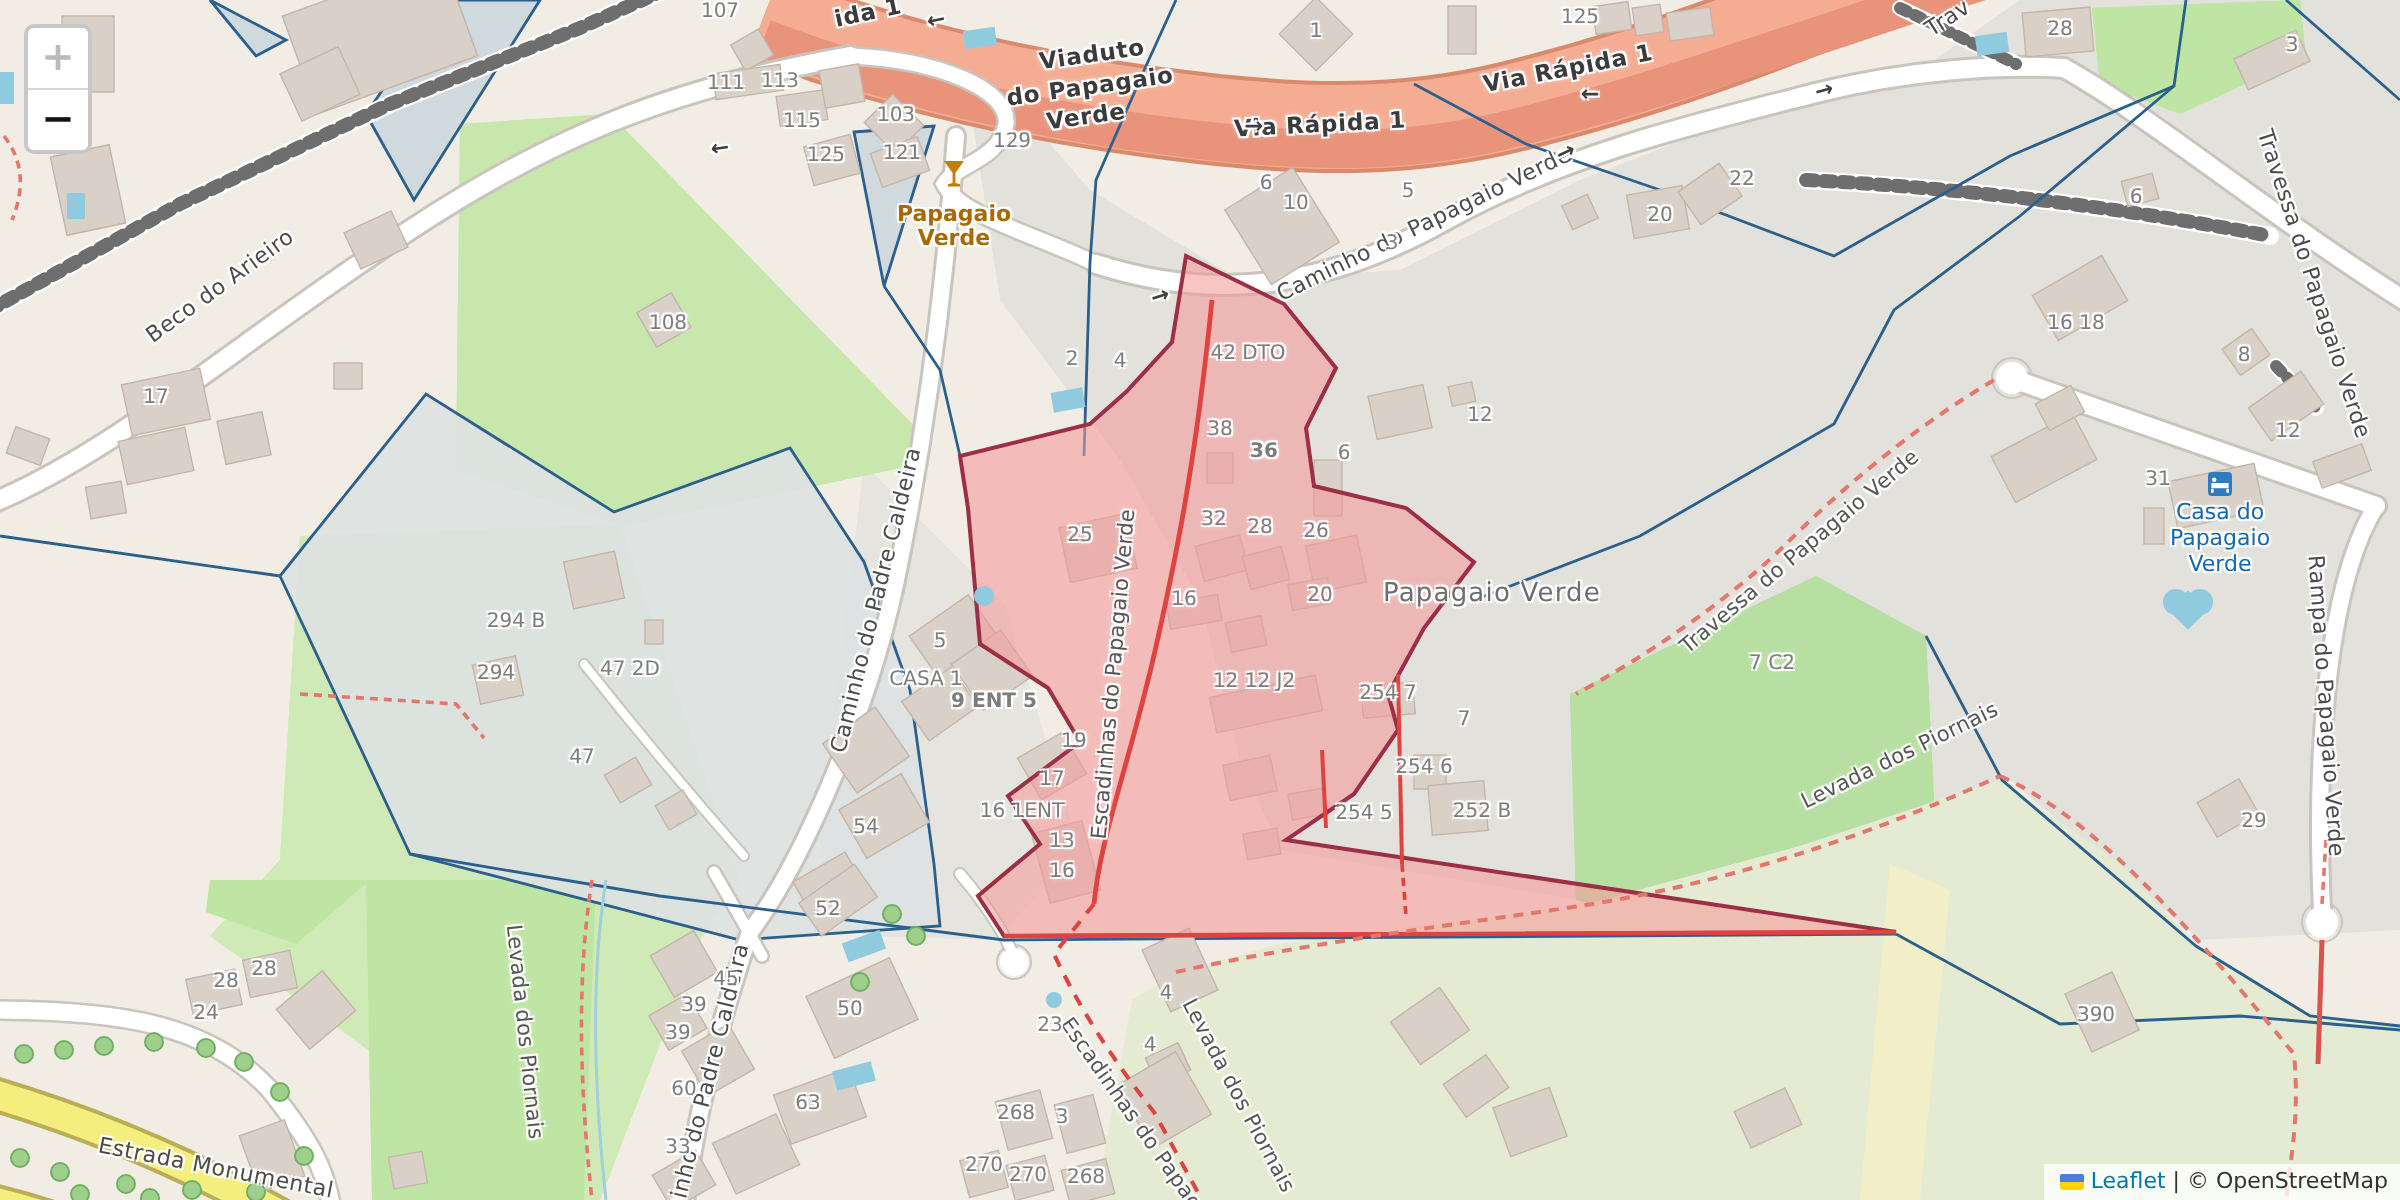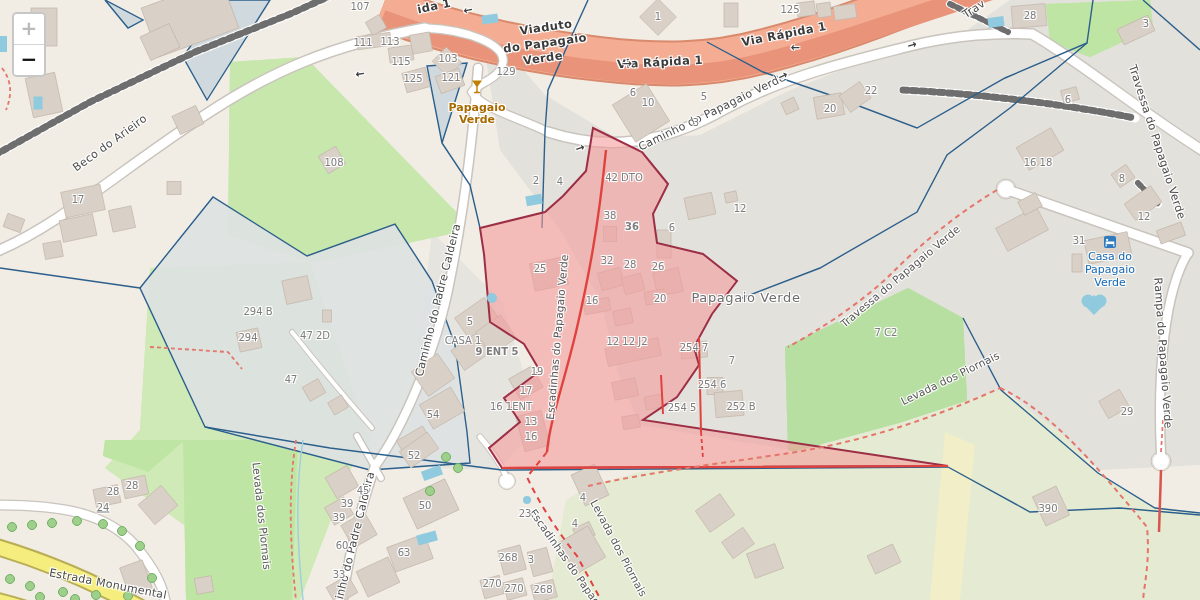--- a/index.html
+++ b/index.html
@@ -406,21 +406,21 @@
       <span class="lbl hn" style="left: 339px; top: 574px; --r: 0deg;">33</span>
       <span class="lbl hn" style="left: 425px; top: 505px; --r: 0deg;">50</span>
       <span class="lbl hn" style="left: 404px; top: 552px; --r: 0deg;">63</span>
       <span class="lbl hn" style="left: 508px; top: 557px; --r: 0deg;">268</span>
       <span class="lbl hn" style="left: 531px; top: 559px; --r: 0deg;">3</span>
       <span class="lbl hn" style="left: 492px; top: 583px; --r: 0deg;">270</span>
       <span class="lbl hn" style="left: 514px; top: 588px; --r: 0deg;">270</span>
       <span class="lbl hn" style="left: 543px; top: 589px; --r: 0deg;">268</span>
       <span class="lbl hn" style="left: 113px; top: 491px; --r: 0deg;">28</span>
       <span class="lbl hn" style="left: 132px; top: 485px; --r: 0deg;">28</span>
-      <span class="lbl hn" style="left: 103px; top: 507px; text-decoration: underline; --r: 0deg;">24</span>
+      <span class="lbl hn" style="left: 103px; top: 507px; --r: 0deg;">24</span>
       <span class="lbl hn" style="left: 1048px; top: 508px; --r: 0deg;">390</span>
       <span class="lbl hn" style="left: 1127px; top: 411px; --r: 0deg;">29</span>
       <span class="lbl hn" style="left: 886px; top: 332px; --r: 0deg;">7 C2</span>
       <span class="lbl ar" style="left: 468px; top: 10px; --r: -12deg;">←</span>
       <span class="lbl ar" style="left: 360px; top: 74px; --r: -8deg;">←</span>
       <span class="lbl ar" style="left: 627px; top: 63px; --r: 0deg;">→</span>
       <span class="lbl ar" style="left: 795px; top: 47px; --r: 0deg;">←</span>
       <span class="lbl ar" style="left: 783px; top: 76px; --r: -25deg;">→</span>
       <span class="lbl ar" style="left: 912px; top: 45px; --r: -15deg;">→</span>
       <span class="lbl ar" style="left: 580px; top: 148px; --r: -18deg;">→</span>
@@ -439,13 +439,16 @@
       <rect x="2" y="8.9" width="1.3" height="2" fill="#fff"></rect>
       <rect x="9.7" y="8.9" width="1.3" height="2" fill="#fff"></rect>
     </svg>
   </div>
 
   <div class="zoomctl">
     <div class="zbtn disabled">+</div>
     <div class="zbtn">−</div>
   </div>
 
+  <div class="attrib">
+    <span class="flag"></span><span class="lflt">Leaflet</span><span> | </span><span class="osm">© OpenStreetMap</span>
+  </div>
 </div>
 
 </body></html>

